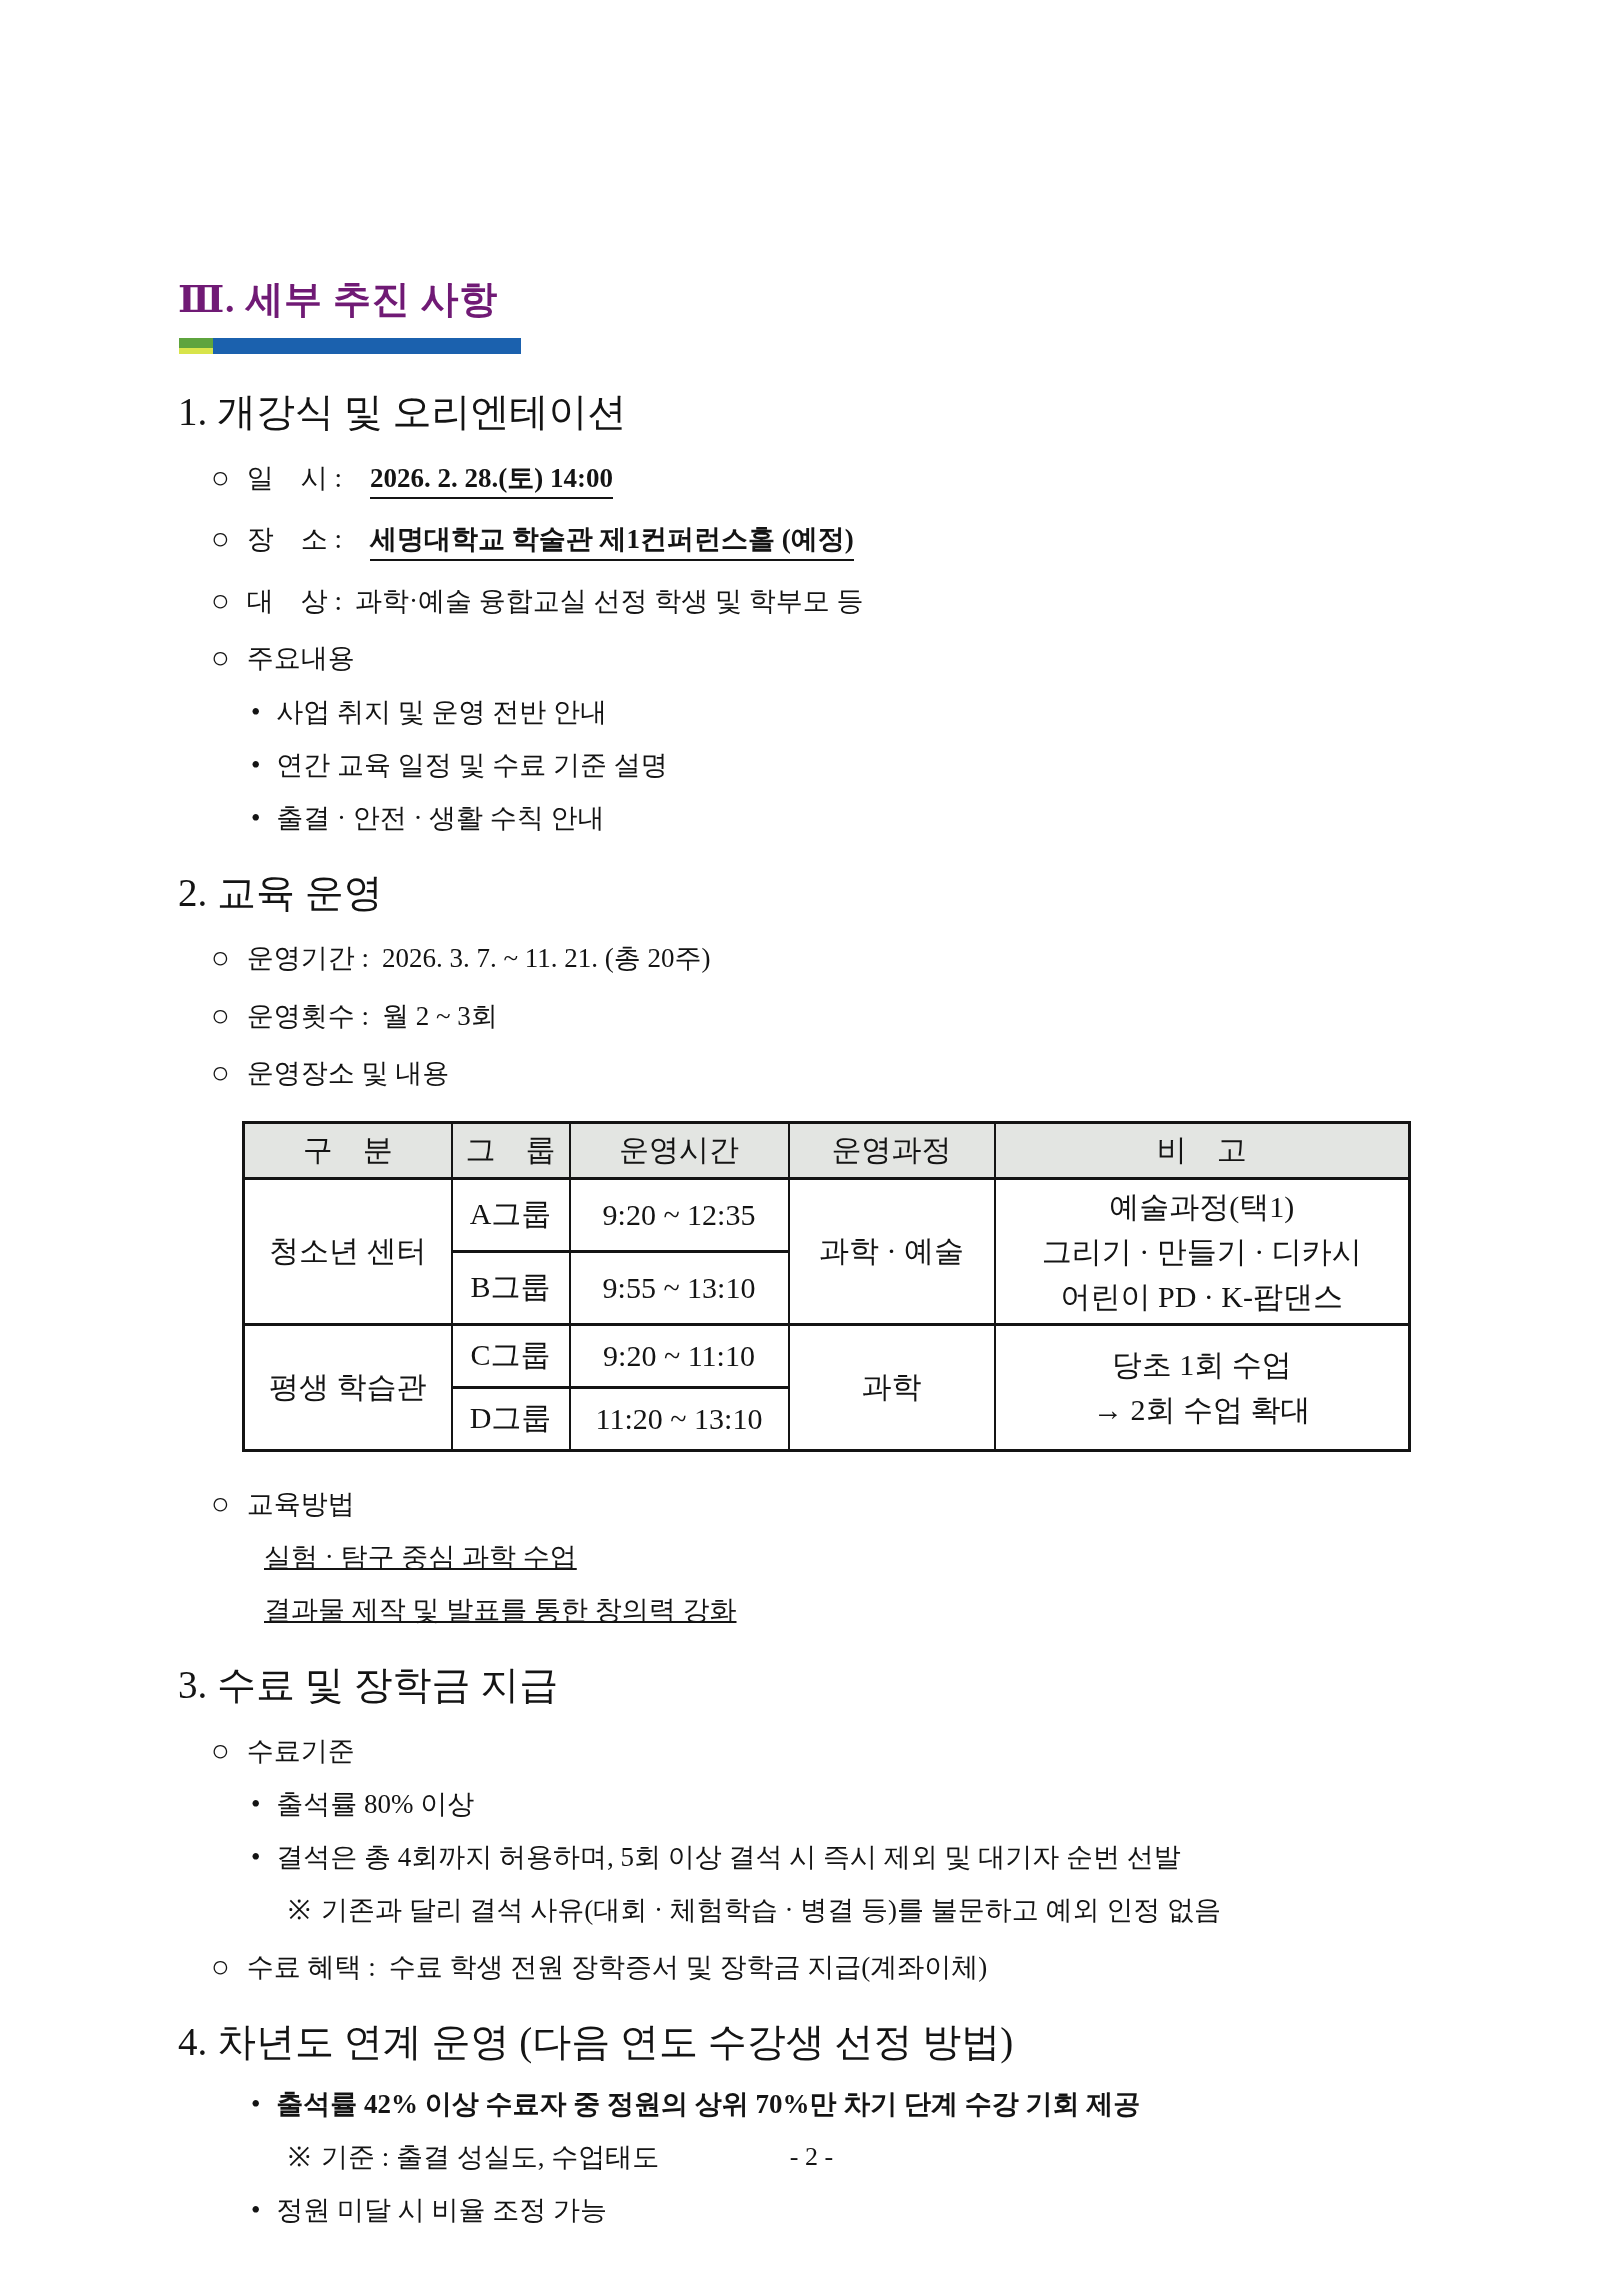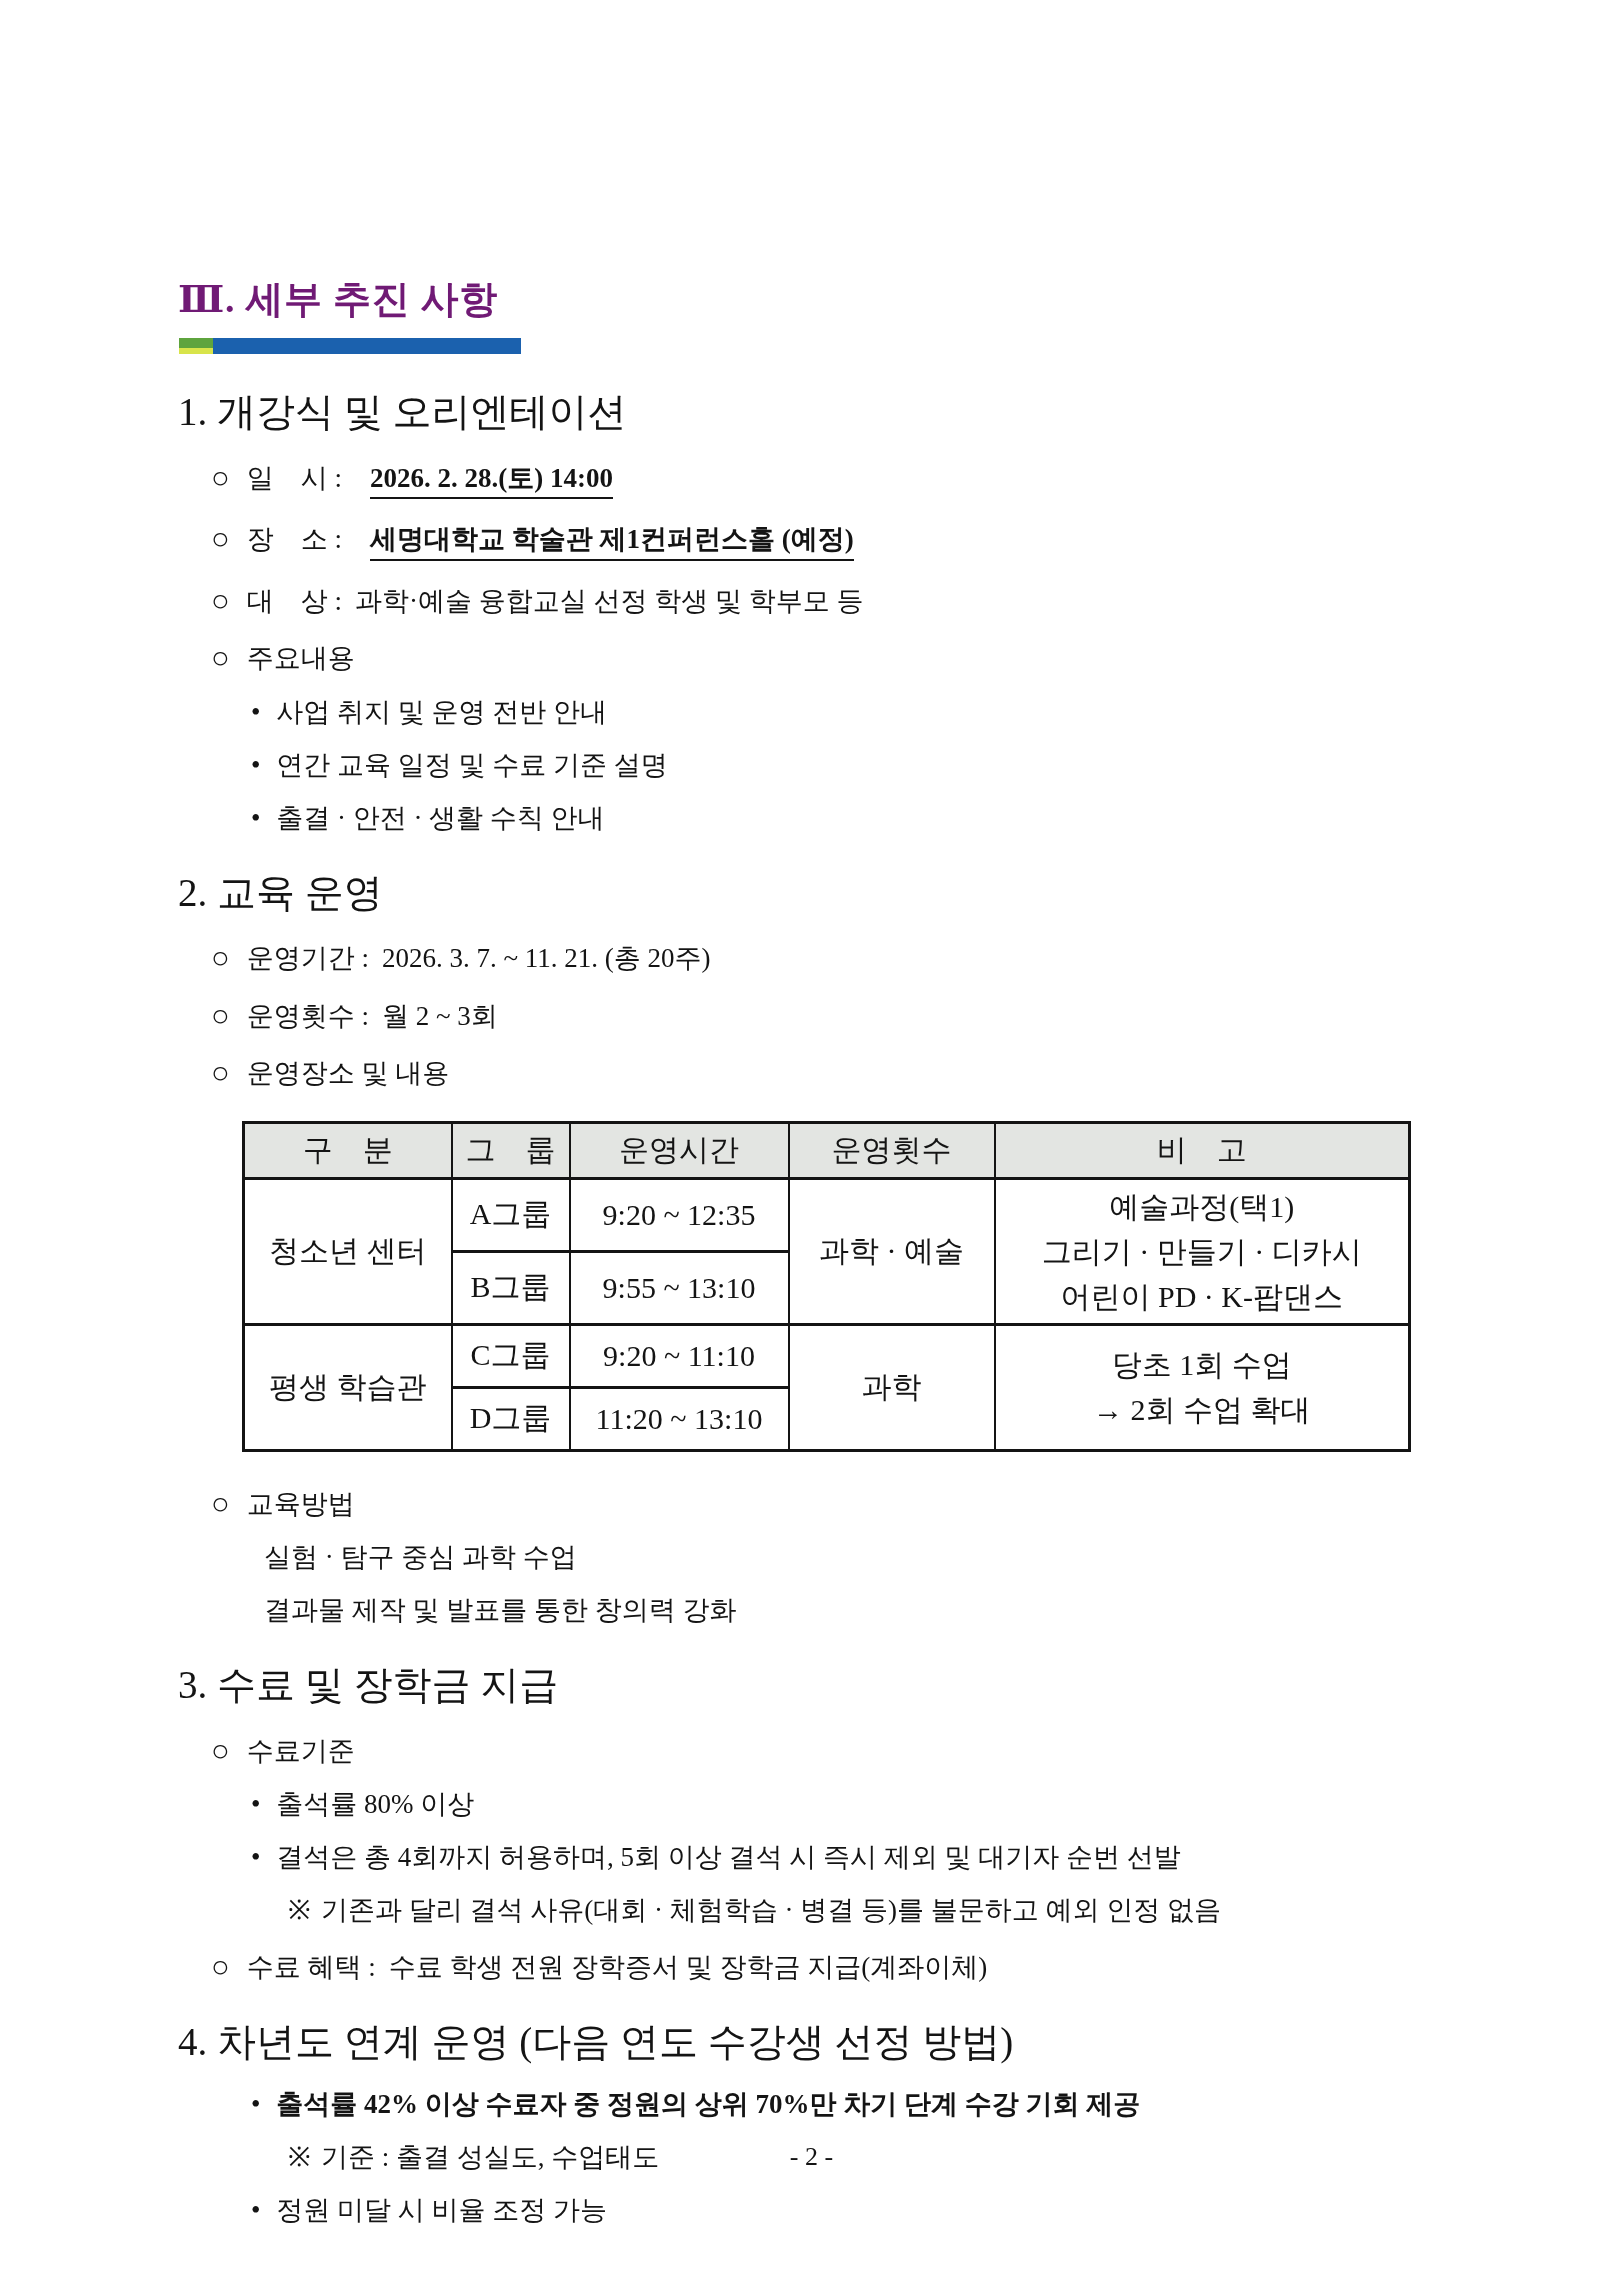--- a/index.html
+++ b/index.html
@@ -29,21 +29,21 @@
   .bar-blue{flex:1;height:100%;background:var(--bar-blue);}
 
   .section{margin-top:31px;}
   .sec-heading{font-size:39px;margin:0 0 19.6px 0;}
   .line{
     font-size:27px;line-height:1.18;margin-bottom:21px;
     display:flex;align-items:baseline;white-space:nowrap;
   }
   .ind1{padding-left:33px;}
   .ind2{padding-left:73px;}
-  .ind2b{padding-left:86px;}
+  .ind2b{padding-left:86px;text-decoration:underline;}
   .ind3{padding-left:110px;}
   .mk{flex:0 0 auto;}
   .mk.circle{font-size:31px;margin-right:17px;transform:translateY(1.3px);}
   .mk.dot{font-size:27px;margin-right:15.7px;}
   .mk.ref{font-size:27px;margin-right:10.5px;}
   .lbl{margin-right:13px;}
   .underlined{border-bottom:2px solid var(--ink);padding-bottom:2.6px;margin-left:15px;}
   .strong{font-weight:bold;}
 
   table.schedule{
@@ -151,21 +151,21 @@
           <col style="width:118px">
           <col style="width:219px">
         <col style="width:206px">
           <col style="width:415px">
       </colgroup>
       <thead>
         <tr class="head">
           <th>구　분</th>
           <th>그　룹</th>
           <th>운영시간</th>
-          <th>운영횟수</th>
+          <th>운영과정</th>
           <th>비　고</th>
         </tr>
       </thead>
       <tbody>
         <tr>
           <td rowspan="2">청소년 센터</td>
           <td>A그룹</td>
           <td>9:20 ~ 12:35</td>
           <td rowspan="2">과학 · 예술</td>
           <td rowspan="2">

